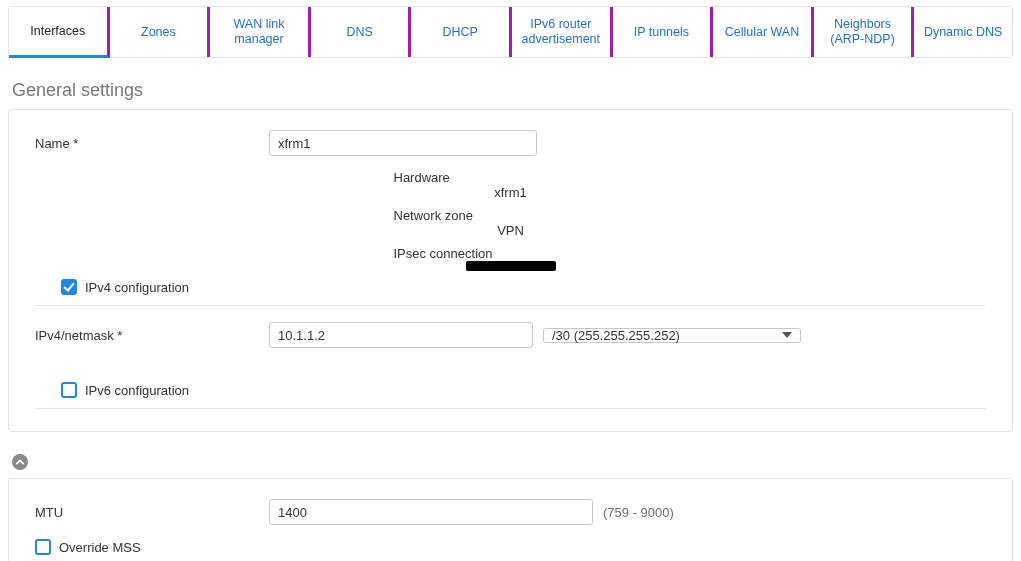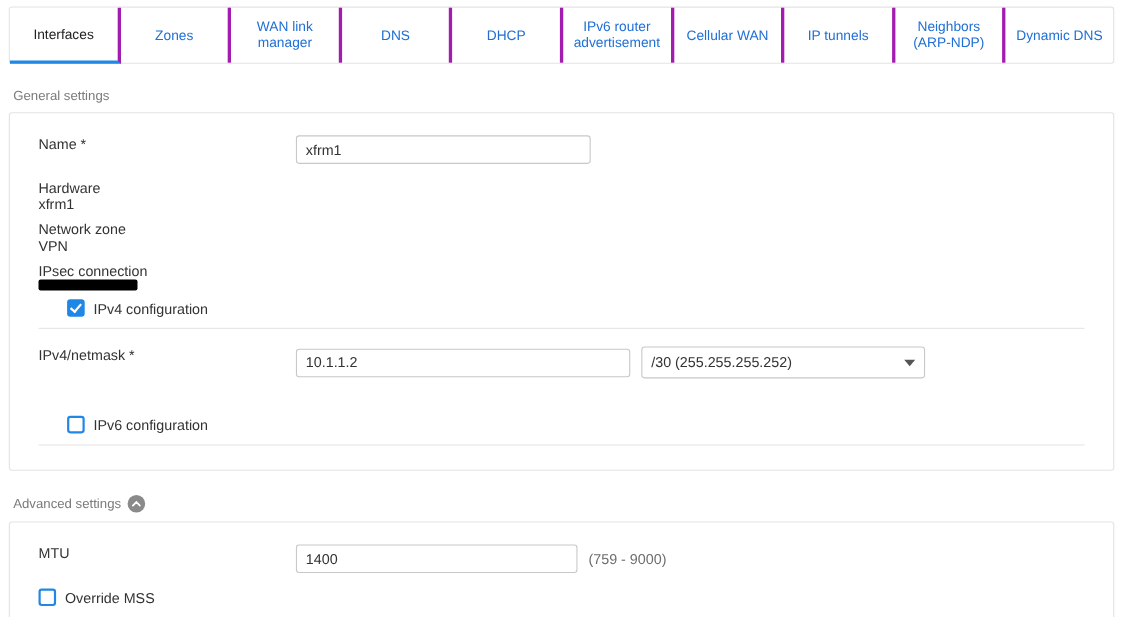--- a/index.html
+++ b/index.html
@@ -34,21 +34,21 @@
   .tab:last-child { border-right: none; }
   .tab.active {
     color: #222;
     font-weight: 500;
     border-bottom: 3px solid #1f87e5;
     margin-bottom: -1px;
     background: #fff;
   }
   .section-title {
     color: #7a7a7a;
-    font-size: 12px;
+    font-size: 18px;
     font-weight: 400;
     margin: 22px 0 8px 4px;
     display: flex;
     align-items: center;
     gap: 6px;
   }
   .chev-circle {
     width: 16px; height: 16px;
     border-radius: 50%;
     background: #8a8a8a;
@@ -59,21 +59,21 @@
     font-size: 10px;
     line-height: 1;
   }
   .panel {
     border: 1px solid #e3e3e3;
     border-radius: 3px;
     padding: 20px 26px 22px 26px;
   }
   .row {
     display: flex;
-    align-items: flex-start;
+    align-items: center;
     margin-bottom: 14px;
   }
   .row.tight { margin-bottom: 8px; flex-direction: column; }
   .row .label-col {
     width: 234px;
     flex-shrink: 0;
     color: #333;
     font-size: 13px;
   }
   .row .field-col {
@@ -85,25 +85,25 @@
   input[type=text] {
     height: 26px;
     border: 1px solid #c8c8c8;
     border-radius: 3px;
     padding: 0 8px;
     font-size: 13px;
     color: #333;
     background: #fff;
   }
   input[type=text].w-name { width: 268px; }
-  input[type=text].w-ip   { width: 304px; }
-  input[type=text].w-mtu  { width: 256px; }
+  input[type=text].w-ip   { width: 264px; }
+  input[type=text].w-mtu  { width: 324px; }
   input[type=text]:disabled { background: #fff; color: #aaa; }
   .select {
-    height: 29px;
+    height: 15px;
     width: 258px;
     border: 1px solid #c8c8c8;
     border-radius: 3px;
     padding: 0 26px 0 8px;
     font-size: 13px;
     color: #333;
     background: #fff;
     position: relative;
     display: inline-flex;
     align-items: center;
@@ -165,22 +165,22 @@
 </head>
 <body>
 
 <div class="tabs">
   <div class="tab active">Interfaces</div>
   <div class="tab">Zones</div>
   <div class="tab">WAN link manager</div>
   <div class="tab">DNS</div>
   <div class="tab">DHCP</div>
   <div class="tab">IPv6 router advertisement</div>
+  <div class="tab">IP tunnels</div>
   <div class="tab">Cellular WAN</div>
-  <div class="tab">IP tunnels</div>
   <div class="tab">Neighbors (ARP-NDP)</div>
   <div class="tab">Dynamic DNS</div>
 </div>
 
 <div class="section-title">General settings</div>
 <div class="panel">
 
   <div class="row">
     <div class="label-col">Name *</div>
     <div class="field-col">
@@ -229,21 +229,20 @@
   <div style="height:14px"></div>
 
   <div class="check-row">
     <span class="chk"></span>
     <span class="chk-label">IPv6 configuration</span>
   </div>
   <hr class="sep" style="margin-bottom:0">
 </div>
 
 <div class="section-title">
-  <span>Advanced settings</span>
   <span class="chev-circle">
     <svg width="8" height="8" viewBox="0 0 10 10">
         <path d="M1 7 L5 3 L9 7" stroke="#fff" stroke-width="2" fill="none" stroke-linecap="round"></path>
       </svg>
   </span>
 </div>
 <div class="panel">
 
   <div class="row">
     <div class="label-col">MTU</div>

